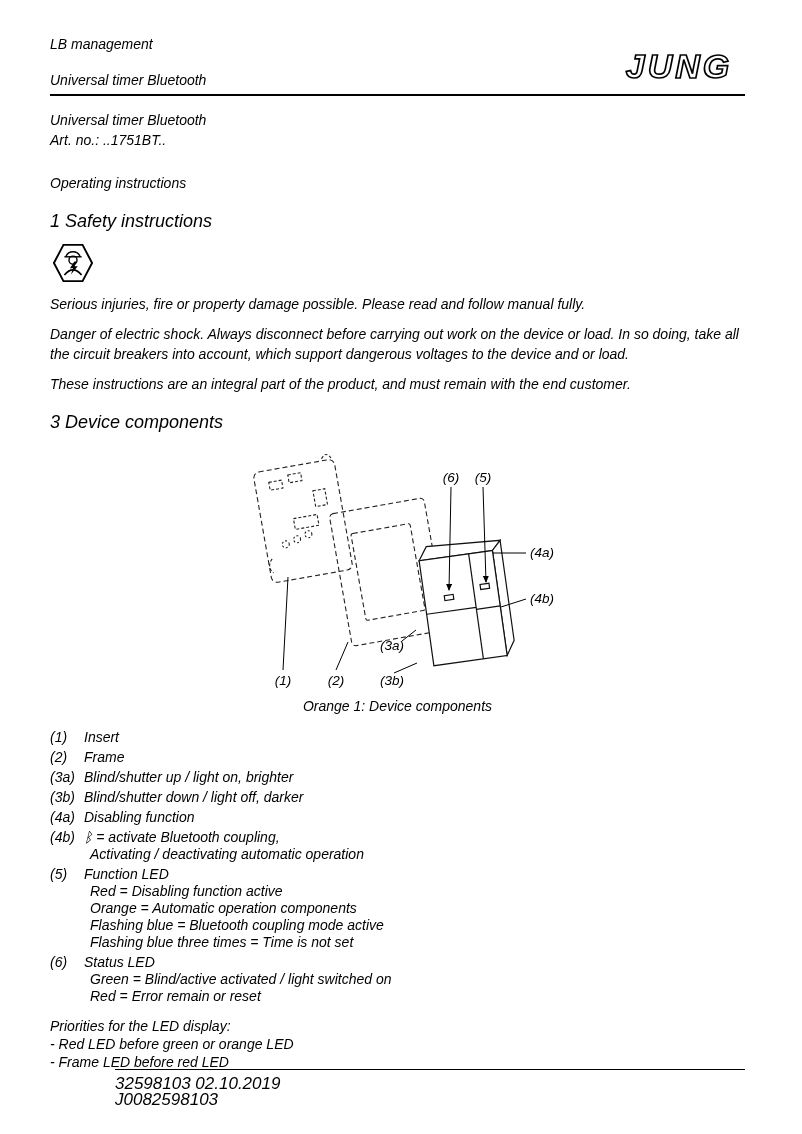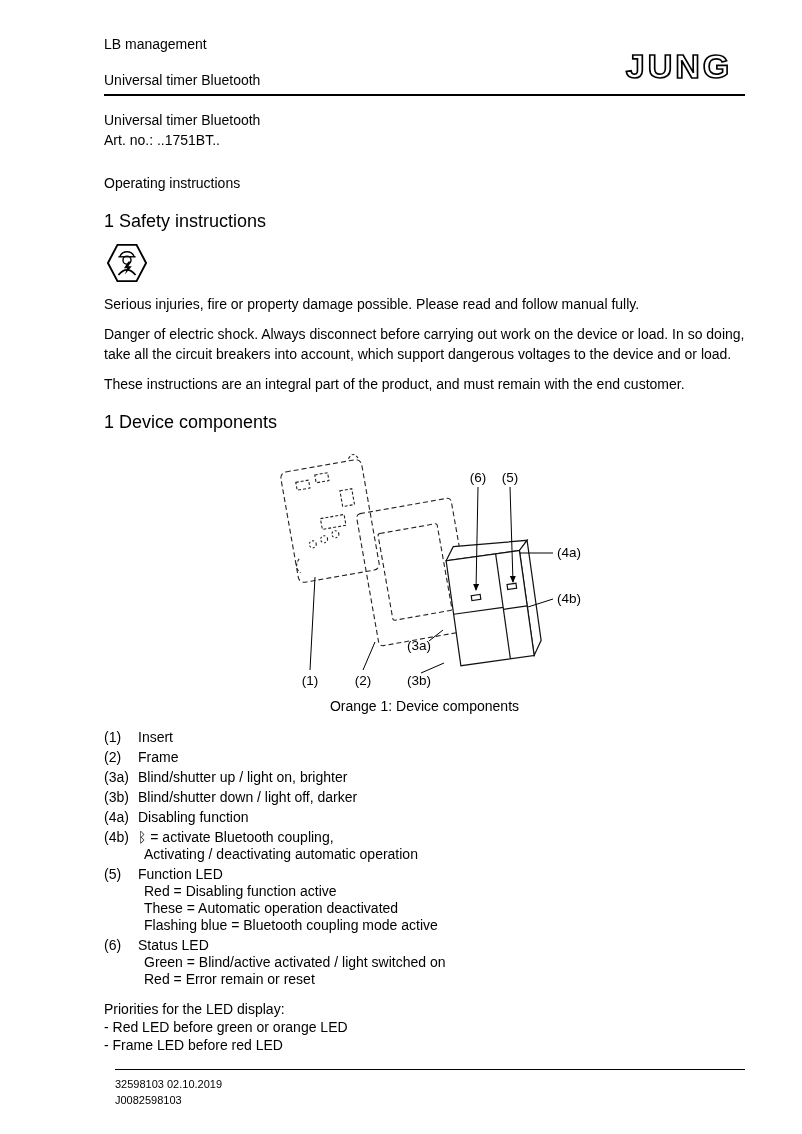--- a/index.html
+++ b/index.html
@@ -1,21 +1,22 @@
 <!DOCTYPE html>
 <html><head>
 <meta charset="utf-8">
 <style>
   * { margin:0; padding:0; box-sizing:border-box; }
   html,body { background:#ffffff; }
   body { width:802px; height:1134px; overflow:hidden; }
   .page {
     position:relative; width:802px; height:1134px; background:#fff; color:#000;
     font-family:"Liberation Sans","DejaVu Sans",sans-serif; font-size:14px;
-    padding:34px 57px 0 104px;
+    padding:34px 57px 0 50px;
+    font-style:italic;
   }
   .doc-header { display:flex; justify-content:space-between; align-items:flex-start; }
   .hdr-line1 { line-height:20px; }
   .hdr-line2 { line-height:20px; margin-top:16px; }
   .logo-box { margin-top:14px; }
   .rule { border-bottom:2px solid #000; margin-top:4px; }
   .title-block { margin-top:14px; line-height:20px; }
   .doc-type { margin-top:23px; line-height:20px; }
   h2 { font-size:18px; font-weight:400; margin-top:16px; line-height:25px; }
   .safety-row { display:flex; align-items:flex-start; margin-top:8px; }
@@ -26,21 +27,21 @@
   .figure-svg { display:block; margin:0 auto; }
   .fig-caption { margin-top:8px; text-align:center; line-height:18px; }
   .comp-list { margin-top:14px; }
   .comp-item { display:flex; line-height:16px; margin-top:4px; }
   .comp-lbl { flex:0 0 34px; }
   .comp-sub { margin-left:40px; line-height:16px; margin-top:1px; }
   .priorities { margin-top:14px; }
   .prio-line { line-height:17px; margin-top:1px; }
   .footer { position:absolute; left:115px; right:57px; bottom:26px; }
   .footer-rule { border-bottom:1.5px solid #000; }
-  .footer-row { display:flex; margin-top:6px; font-size:11px;flex-direction:column; }
+  .footer-row { display:flex; margin-top:6px; font-size:17px;flex-direction:column; }
   .footer-left { line-height:16px; }
   .footer-center { flex:1; text-align:center; line-height:16px; margin-right:120px; }
 </style>
 </head>
 <body>
 
 <div class="page">
 
   <header class="doc-header">
     <div class="header-left">
@@ -73,21 +74,21 @@
         <path d="M13,34.5 q9,-10.5 18,0" fill="none" stroke="#000" stroke-width="1.7"></path>
         <polygon points="23.5,20.5 18.8,27.5 22.2,27.5 19.8,34 27,25.3 23.6,25.3 26.4,20.5" fill="#000"></polygon>
       </svg>
     </div>
   </div>
 
   <p class="para">Serious injuries, fire or property damage possible. Please read and follow manual fully.</p>
   <p class="para">Danger of electric shock. Always disconnect before carrying out work on the device or load. In so doing, take all the circuit breakers into account, which support dangerous voltages to the device and or load.</p>
   <p class="para">These instructions are an integral part of the product, and must remain with the end customer.</p>
 
-  <h2>1 Device components</h2>
+  <h2>3 Device components</h2>
 
   <div class="figure-wrap">
     <svg class="figure-svg" viewBox="0 0 324 240" width="324" height="240">
       <defs>
         <marker id="arrow" markerWidth="8" markerHeight="8" refX="6" refY="3" orient="auto">
           <path d="M0,0 L7,3 L0,6 Z" fill="#000"></path>
         </marker>
       </defs>
 
       <g stroke="#222" fill="none" stroke-width="1.1" transform="rotate(-10 67 72)">
@@ -168,22 +169,23 @@
     <div class="comp-item">
       <span class="comp-lbl">(4b)</span>
       <span>ᛒ = activate Bluetooth coupling,</span>
     </div>
     <div class="comp-sub">Activating / deactivating automatic operation</div>
     <div class="comp-item">
       <span class="comp-lbl">(5)</span>
       <span>Function LED</span>
     </div>
     <div class="comp-sub">Red = Disabling function active</div>
-    <div class="comp-sub">These = Automatic operation deactivated</div>
+    <div class="comp-sub">Orange = Automatic operation components</div>
     <div class="comp-sub">Flashing blue = Bluetooth coupling mode active</div>
+    <div class="comp-sub">Flashing blue three times = Time is not set</div>
     <div class="comp-item">
       <span class="comp-lbl">(6)</span>
       <span>Status LED</span>
     </div>
     <div class="comp-sub">Green = Blind/active activated / light switched on</div>
     <div class="comp-sub">Red = Error remain or reset</div>
   </div>
 
   <div class="priorities">
     <div class="prio-line">Priorities for the LED display:</div>

